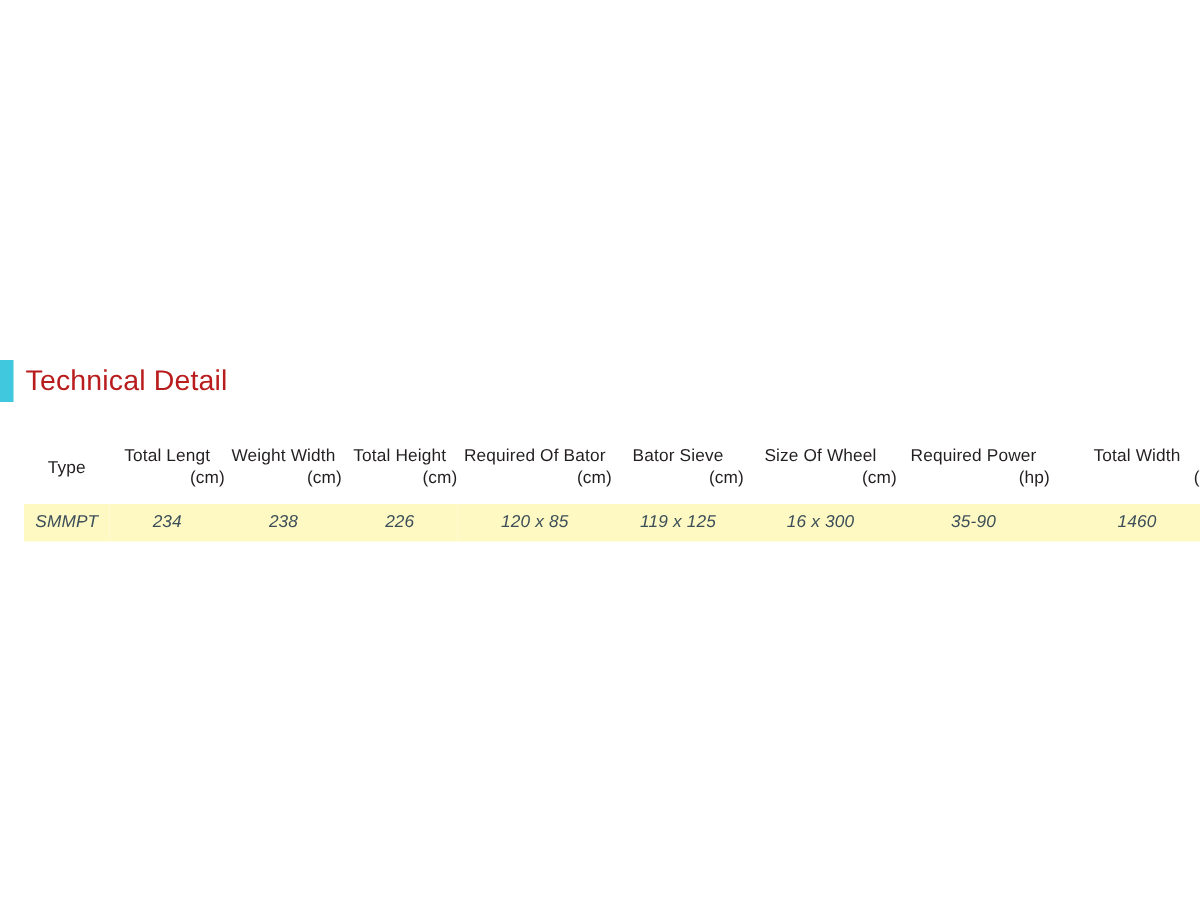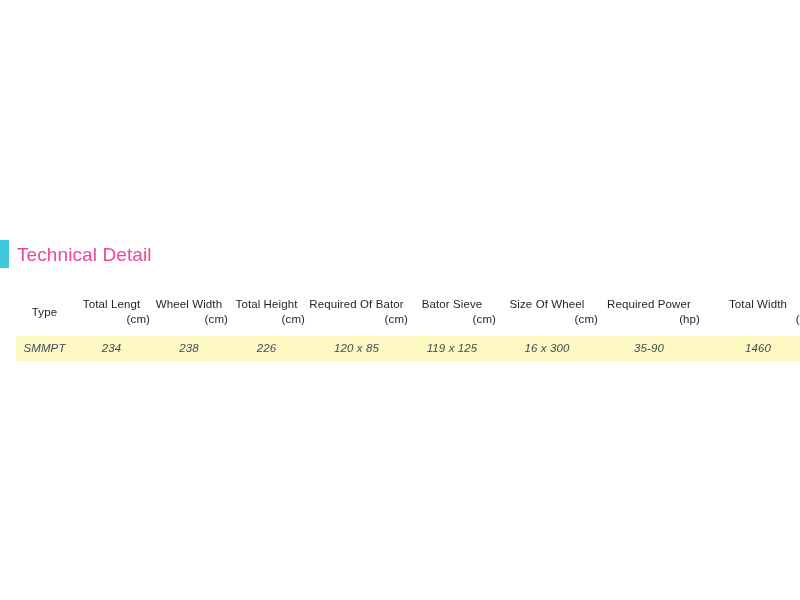--- a/index.html
+++ b/index.html
@@ -36,21 +36,21 @@
   }
   .accent-bar {
     width: 9px;
     height: 28px;
     background: #3fc8de;
     flex: 0 0 auto;
   }
   .section-title {
     font-size: 19px;
     line-height: 1;
-    color: #ec4899;
+    color: #b91c1c;
     letter-spacing: 0.1px;
     margin-left: 8px;
     white-space: nowrap;
     font-weight: 400;
   }
 
   
   .tech-table {
     position: absolute;
     left: 16px;
@@ -142,21 +142,21 @@
           </span>
         </th>
         <th>
           <span class="th-inner">
             <span class="th-name">Total Lengt</span>
             <span class="th-unit">(cm)</span>
           </span>
         </th>
         <th>
           <span class="th-inner">
-            <span class="th-name">Wheel Width</span>
+            <span class="th-name">Weight Width</span>
             <span class="th-unit">(cm)</span>
           </span>
         </th>
         <th>
           <span class="th-inner">
             <span class="th-name">Total Height</span>
             <span class="th-unit">(cm)</span>
           </span>
         </th>
         <th>

